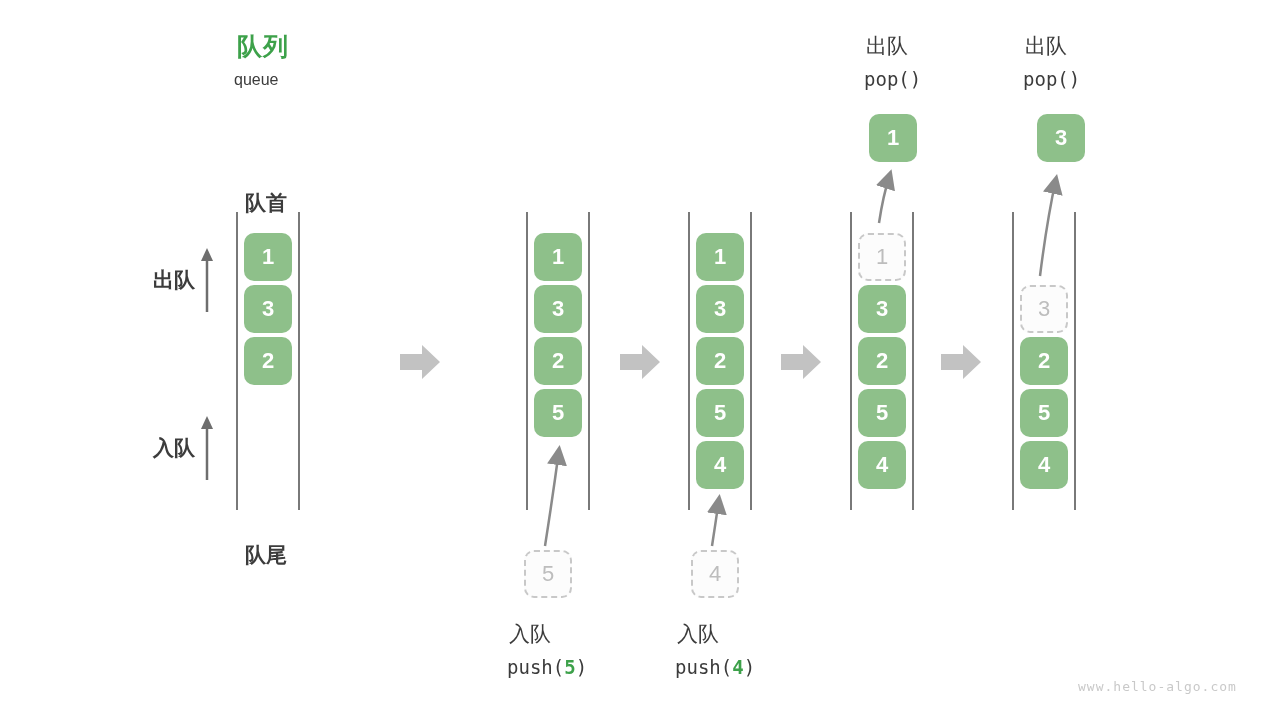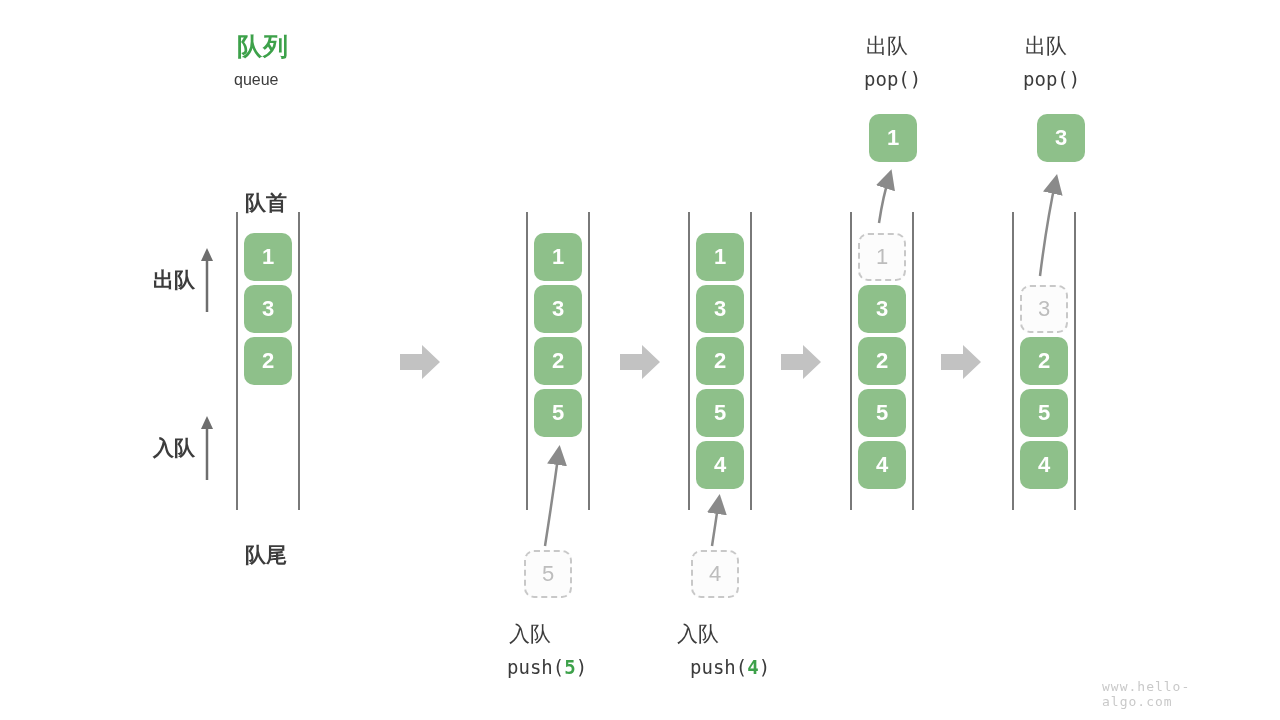--- a/index.html
+++ b/index.html
@@ -45,21 +45,21 @@
   }
   .cell.dashed {
     background: #fcfcfc;
     border: 2px dashed #c8c8c8;
     color: #bdbdbd;
     font-weight: 400;
   }
 
   .watermark {
     font-family: "DejaVu Sans Mono", monospace;
-    font-size: 13px; color: #c9c9c9; letter-spacing: 1px; margin-left: 24px;
+    font-size: 13px; color: #c9c9c9; letter-spacing: 1px;
   }
 </style>
 </head>
 <body>
 
 <div class="canvas">
 
   <svg class="overlay">
     <defs>
       <marker id="ah" markerWidth="10" markerHeight="10" refX="6" refY="4" orient="auto">
@@ -138,21 +138,21 @@
   <div class="cell dashed" style="left:1020px; top:285px;">3</div>
   <div class="cell green" style="left:1020px; top:337px;">2</div>
   <div class="cell green" style="left:1020px; top:389px;">5</div>
   <div class="cell green" style="left:1020px; top:441px;">4</div>
   <div class="cell green" style="left:1037px; top:114px;">3</div>
 
   <div class="abs lbl-reg" style="left:509px; top:620px;">入队</div>
   <div class="abs code" style="left:507px; top:656px;text-align:right;"><span>push(</span><span class="arg">5</span><span>)</span></div>
 
   <div class="abs lbl-reg" style="left:677px; top:620px;">入队</div>
-  <div class="abs code" style="left:690px; top:656px;"><span>push(</span><span class="arg">4</span><span>)</span></div>
+  <div class="abs code" style="left:675px; top:656px;"><span>push(</span><span class="arg">4</span><span>)</span></div>
 
   <div class="abs lbl-reg" style="left:866px; top:32px;">出队</div>
   <div class="abs code" style="left:864px; top:68px;">pop()</div>
 
   <div class="abs lbl-reg" style="left:1025px; top:32px;">出队</div>
   <div class="abs code" style="left:1023px; top:68px;">pop()</div>
 
   <div class="abs watermark" style="left:1078px; top:679px;">www.hello-algo.com</div>
 
 </div>

